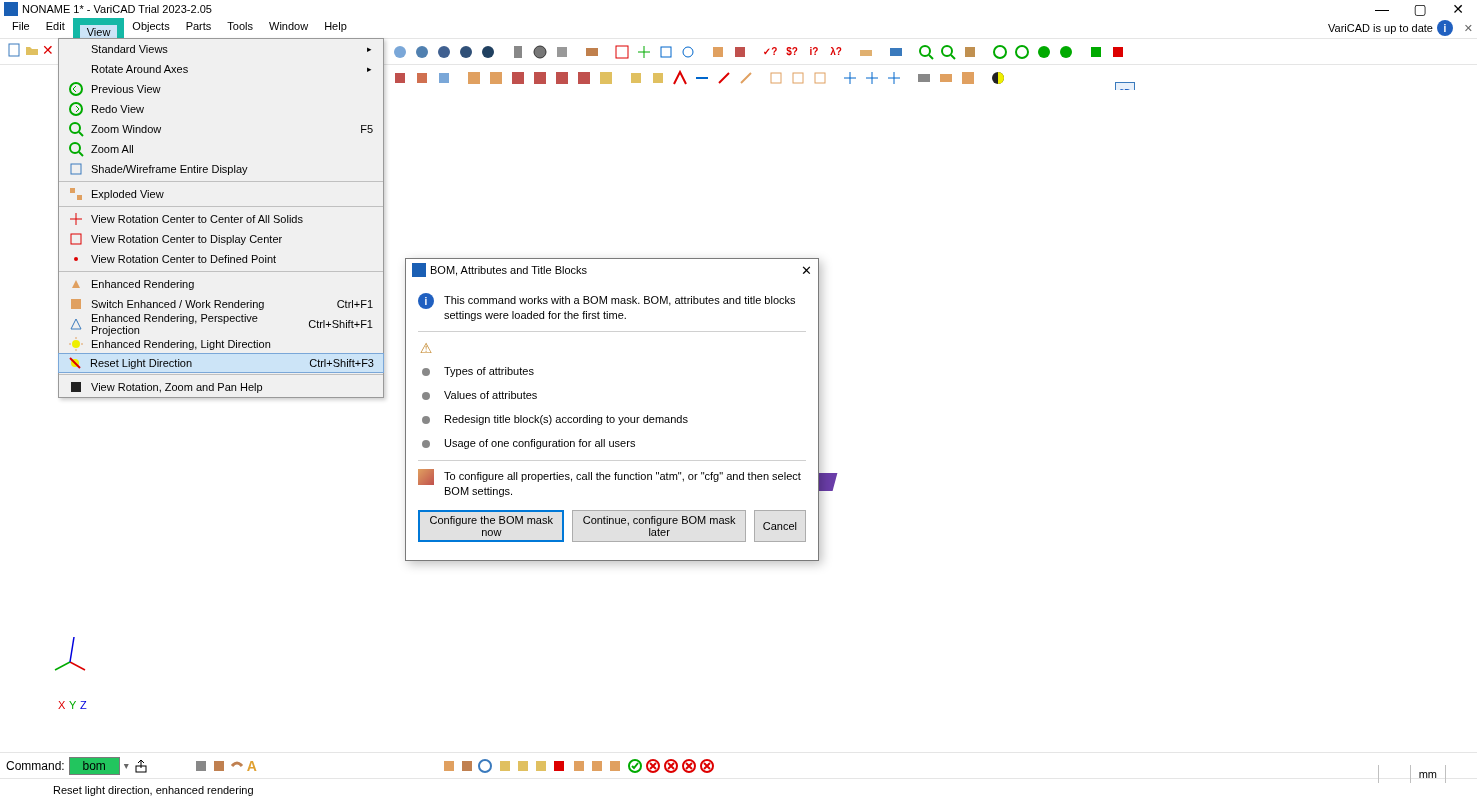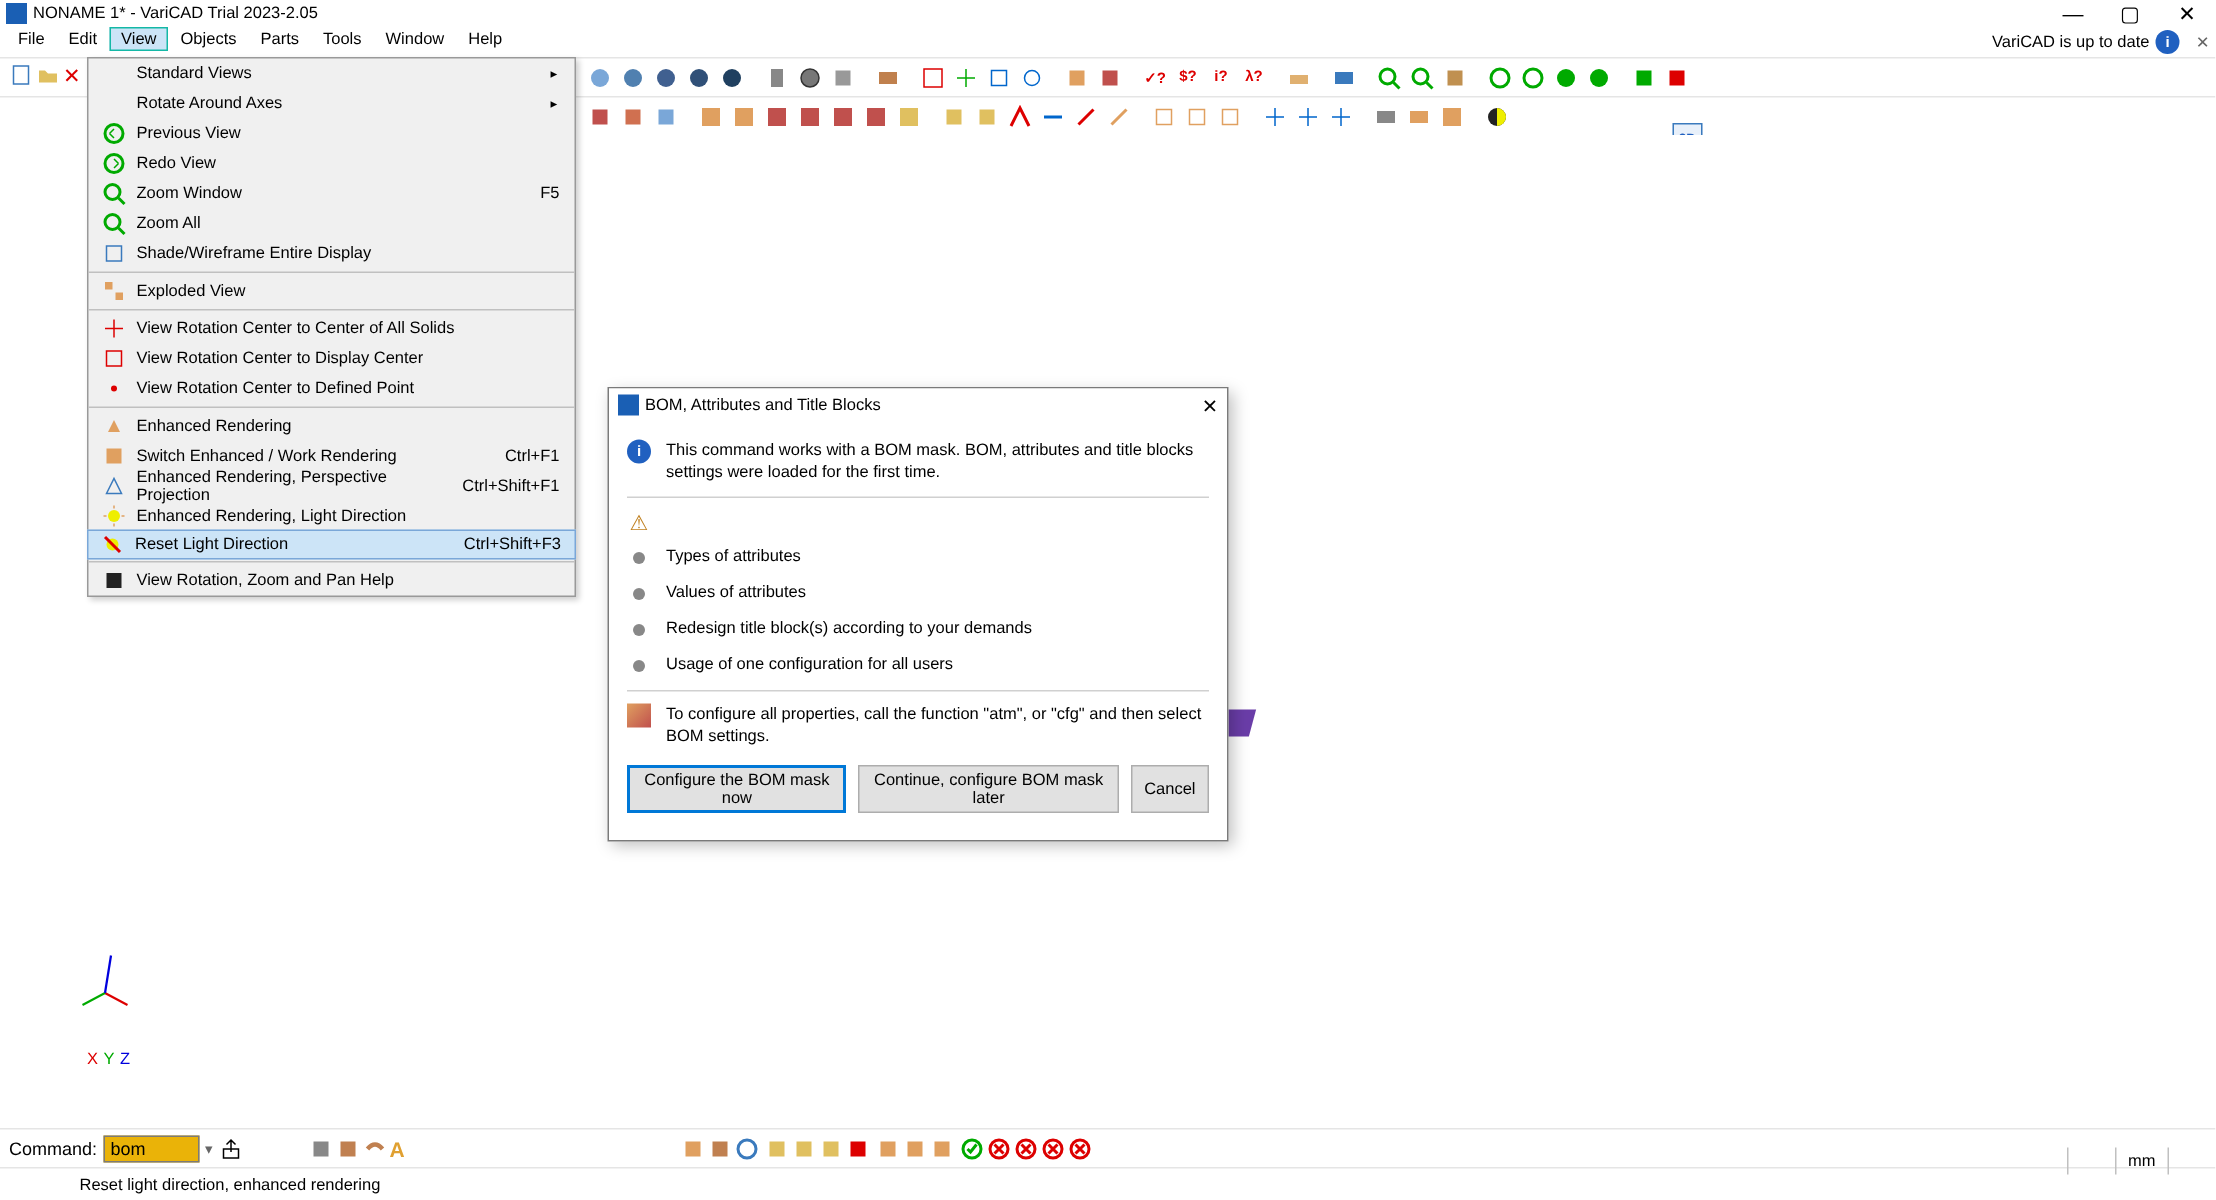--- a/index.html
+++ b/index.html
@@ -6,21 +6,21 @@
 body { background: #fff; width: 1477px; height: 800px; overflow: hidden; position: relative; }
 
 .titlebar { height: 18px; background: #fff; display: flex; align-items: center; padding-left: 4px; }
 .titlebar .app-icon { width: 14px; height: 14px; background: #1a5fb4; margin-right: 4px; }
 .titlebar .title { font-size: 11px; color: #000; }
 .titlebar .win-controls { position: absolute; right: 0; top: 0; display: flex; }
 .titlebar .win-controls .btn { width: 38px; height: 18px; display: flex; align-items: center; justify-content: center; font-size: 14px; }
 
 .menubar { height: 20px; display: flex; align-items: flex-start; padding-left: 4px; }
 .menubar .menu-item { padding: 2px 8px; font-size: 11px; color: #000; }
-.menubar .menu-item.active { background: #cce4f7; border: 1px solid #14b8a6; padding: 1px 7px; }
+.menubar .menu-item.active { background: #cce4f7; border: 7px solid #14b8a6; padding: 1px 7px; }
 .menubar .status-right { position: absolute; right: 24px; top: 20px; font-size: 11px; color: #000; display: flex; align-items: center; gap: 4px; }
 .menubar .close-x { position: absolute; right: 4px; top: 22px; font-size: 11px; color: #666; }
 
 .toolbar { height: 26px; display: flex; align-items: center; padding-left: 6px; gap: 2px; border-top: 1px solid #e5e5e5; }
 .toolbar .tool-icon { width: 20px; height: 20px; display: inline-flex; align-items: center; justify-content: center; }
 .toolbar .sep { width: 6px; }
 .tool-icon svg, .tool-icon span { display: block; }
 
 .canvas-area { position: absolute; top: 90px; left: 0; right: 0; bottom: 48px; background: #fff; }
 .axis-indicator { position: absolute; left: 50px; bottom: 80px; }
@@ -46,21 +46,21 @@
 .dialog .dlg-row { display: flex; align-items: flex-start; gap: 10px; padding: 4px 0; }
 .dialog .dlg-row .bullet-icon { width: 16px; height: 16px; flex-shrink: 0; display: flex; align-items: center; justify-content: center; }
 .dialog .dlg-row .text { font-size: 11px; color: #000; line-height: 1.35; }
 .dialog hr { border: none; border-top: 1px solid #d0d0d0; margin: 4px 0; }
 .dialog .dlg-buttons { display: flex; justify-content: center; gap: 8px; padding: 8px 0 10px; }
 .dialog .dlg-buttons button { font-size: 11px; padding: 3px 8px; background: #e1e1e1; border: 1px solid #adadad; }
 .dialog .dlg-buttons button.primary { border: 2px solid #0078d7; padding: 2px 7px; }
 
 .bottom-bar { position: absolute; left: 0; right: 0; bottom: 22px; height: 26px; display: flex; align-items: center; padding-left: 6px; gap: 4px; background: #fff; border-top: 1px solid #e5e5e5; }
 .bottom-bar .cmd-label { font-size: 12px; color: #000; }
-.bottom-bar .cmd-input { font-size: 12px; border: 1px solid #7a7a7a; padding: 1px 4px; width: 64px; background: #eab308; }
+.bottom-bar .cmd-input { font-size: 12px; border: 1px solid #7a7a7a; padding: 1px 4px; width: 51px; background: #22c55e; text-align: center; }
 .bottom-bar .tool-group { display: flex; gap: 2px; margin-left: 20px; }
 
 .status-bar { position: absolute; left: 0; right: 0; bottom: 0; height: 22px; display: flex; align-items: center; padding: 0 6px; background: #fff; border-top: 1px solid #e5e5e5; }
 .status-bar .status-text { font-size: 11px; color: #000; padding-left: 47px; }
 .status-bar .right-cells { position: absolute; right: 0; bottom: 17px; display: flex; }
 .status-bar .cell { border-left: 1px solid #c0c0c0; padding: 3px 8px; font-size: 11px; color: #000; min-width: 32px; text-align: center; }
 
 .mini-icon { width: 16px; height: 16px; }
 .info-icon { width: 16px; height: 16px; border-radius: 50%; background: #2060c0; color: #fff; display:flex; align-items:center; justify-content:center; font-size:10px; font-weight:bold; }
 .warn-icon { color: #c08020; font-size: 14px; }

